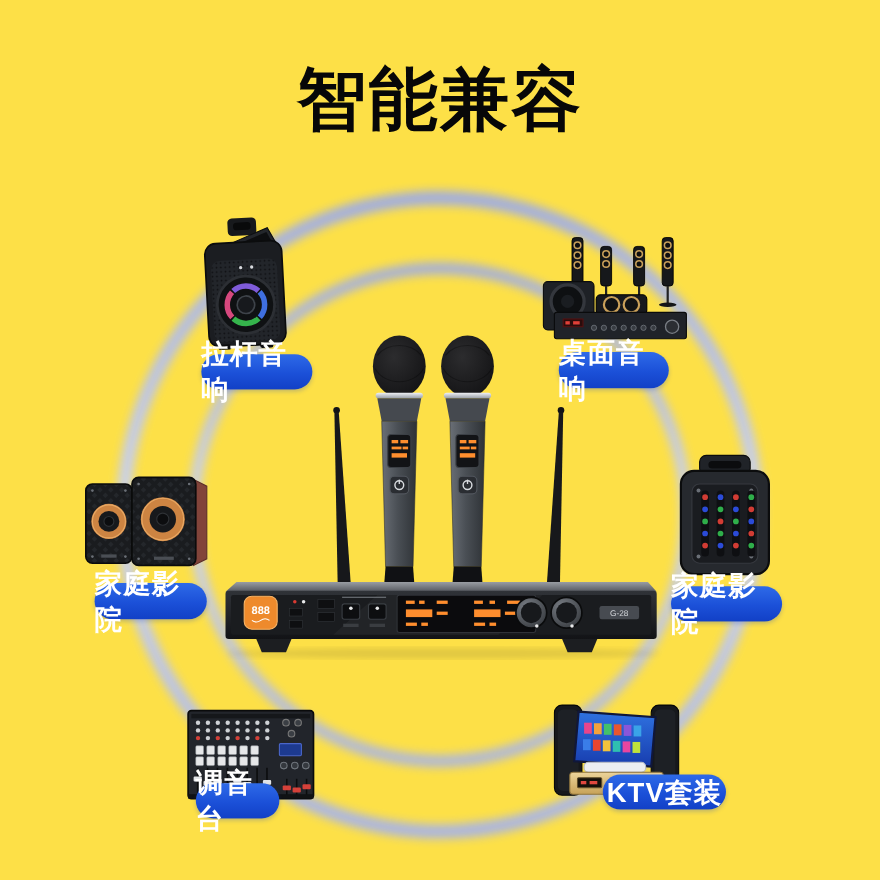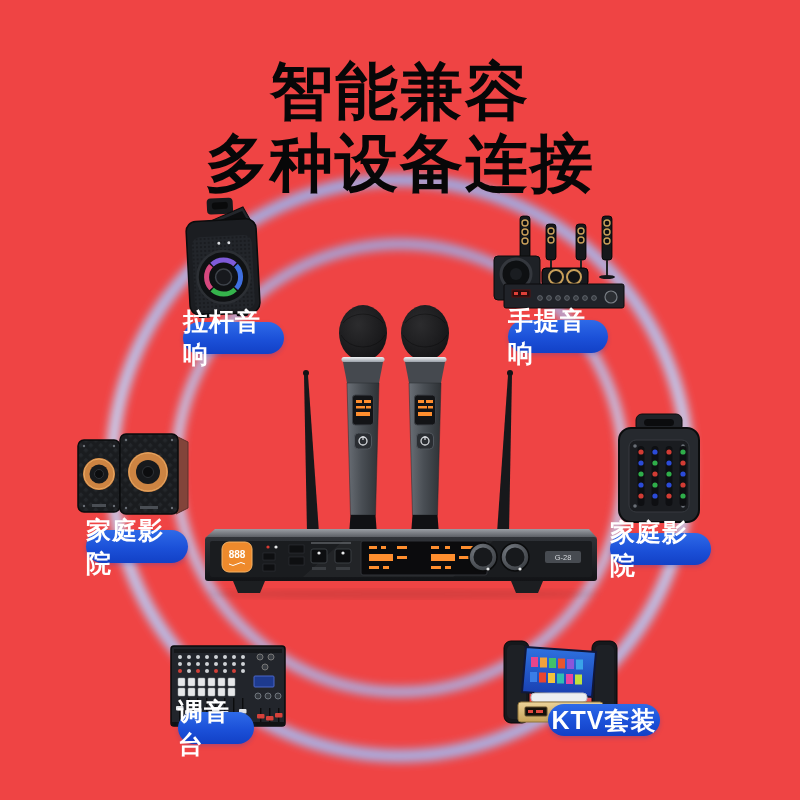--- a/index.html
+++ b/index.html
@@ -1,17 +1,17 @@
 <!DOCTYPE html>
 <html><head>
 <meta charset="utf-8">
 <style>
   html,body{margin:0;padding:0;background:#fff;}
   body{width:800px;height:800px;overflow:hidden;font-family:"Liberation Sans","DejaVu Sans",sans-serif;}
-  .canvas{position:relative;width:800px;height:800px;background:#ef4444;}
+  .canvas{position:relative;width:800px;height:800px;background:#fde047;}
   .rings{position:absolute;left:0;top:0;}
   .title{position:absolute;top:14px;left:0;width:100%;text-align:center;
          font-weight:800;color:#070708;font-size:63px;line-height:1.14;letter-spacing:2px;}
   .title span{display:block;}
   .device{position:absolute;}
   .pill{position:absolute;display:flex;align-items:center;justify-content:center;
         background:linear-gradient(180deg,#2e6ae8 0%,#1b50d8 55%,#1240c6 100%);
         color:#fff;border-radius:999px;font-size:25px;font-weight:700;letter-spacing:1px;
         box-shadow:0 2px 4px rgba(18,64,198,.25);}
   .pill-0{left:183px;top:322px;width:101px;height:32px;}
@@ -44,21 +44,20 @@
           <stop offset="0.5" stop-color="#cdd5f3"></stop>
           <stop offset="1" stop-color="#a6b3e9"></stop>
       </linearGradient>
     </defs>
     <circle cx="400" cy="468" r="224" fill="none" stroke="url(#ringGrad)" stroke-width="11" opacity="0.9" filter="url(#soft)"></circle>
     <circle cx="400" cy="468" r="288" fill="none" stroke="url(#ringGrad)" stroke-width="13" opacity="0.95" filter="url(#soft)"></circle>
   </svg>
 
   <h1 class="title">
     <span>智能兼容</span>
-    <span>多种设备连接</span>
   </h1>
 
   <div class="device dev-trolley">
     <svg width="100" height="122" viewBox="0 0 100 122">
       <defs>
           <pattern id="mesh1" width="4" height="4" patternUnits="userSpaceOnUse">
             <rect width="4" height="4" fill="#22252a"></rect>
             <circle cx="2" cy="2" r="0.8" fill="#0e0f12"></circle>
           </pattern>
         </defs>
@@ -478,19 +477,19 @@
           <rect x="352" y="258" width="36" height="12" rx="2" fill="#474b51"></rect>
           <text x="370" y="267" text-anchor="middle" font-size="7.5" fill="#d6d9dd">G-28</text>
         </g>
         <polygon points="40,288 72,288 67,300 45,300" fill="#1c1e21"></polygon>
         <polygon points="318,288 350,288 345,300 323,300" fill="#1c1e21"></polygon>
       </g>
     </svg>
   </div>
 
   <div class="pill pill-0">拉杆音响</div>
-  <div class="pill pill-1">手提音响</div>
+  <div class="pill pill-1">桌面音响</div>
   <div class="pill pill-2">家庭影院</div>
   <div class="pill pill-3">家庭影院</div>
   <div class="pill pill-4">调音台</div>
   <div class="pill pill-5">KTV套装</div>
 
 </div>
 
 </body></html>

